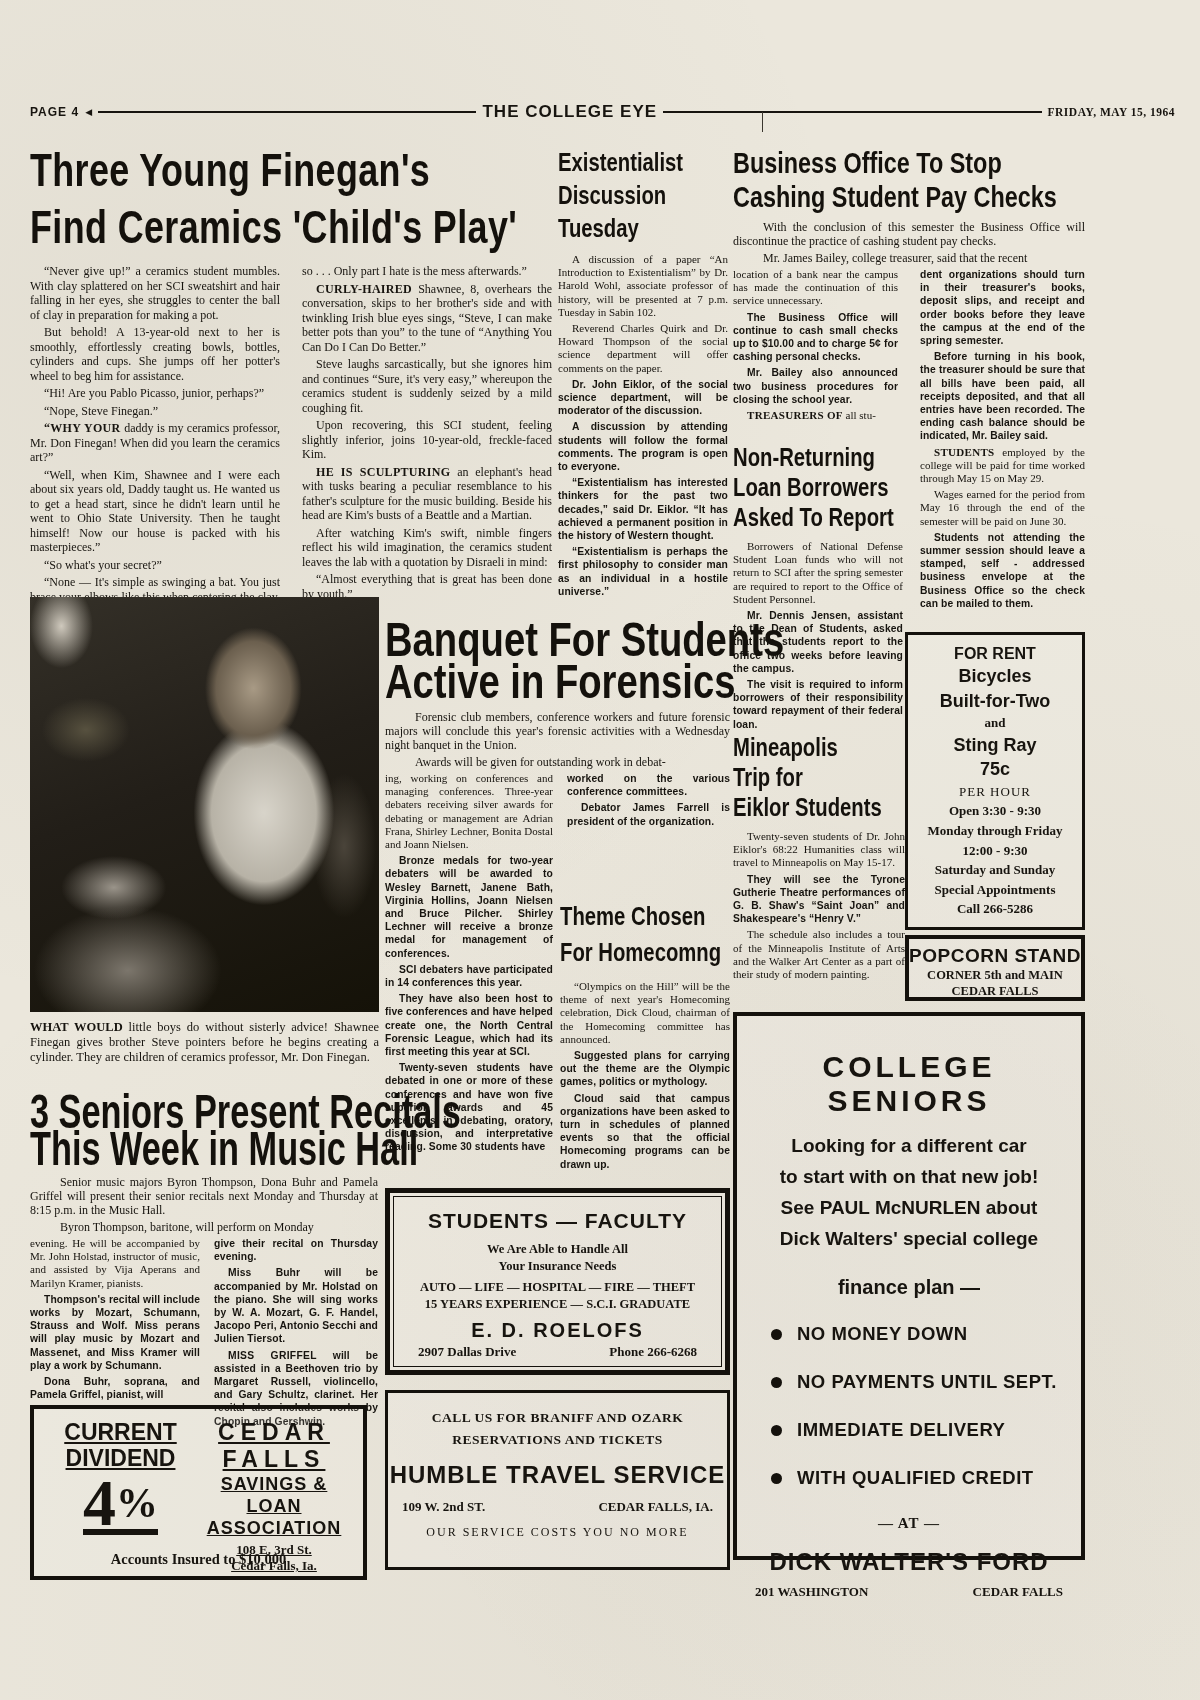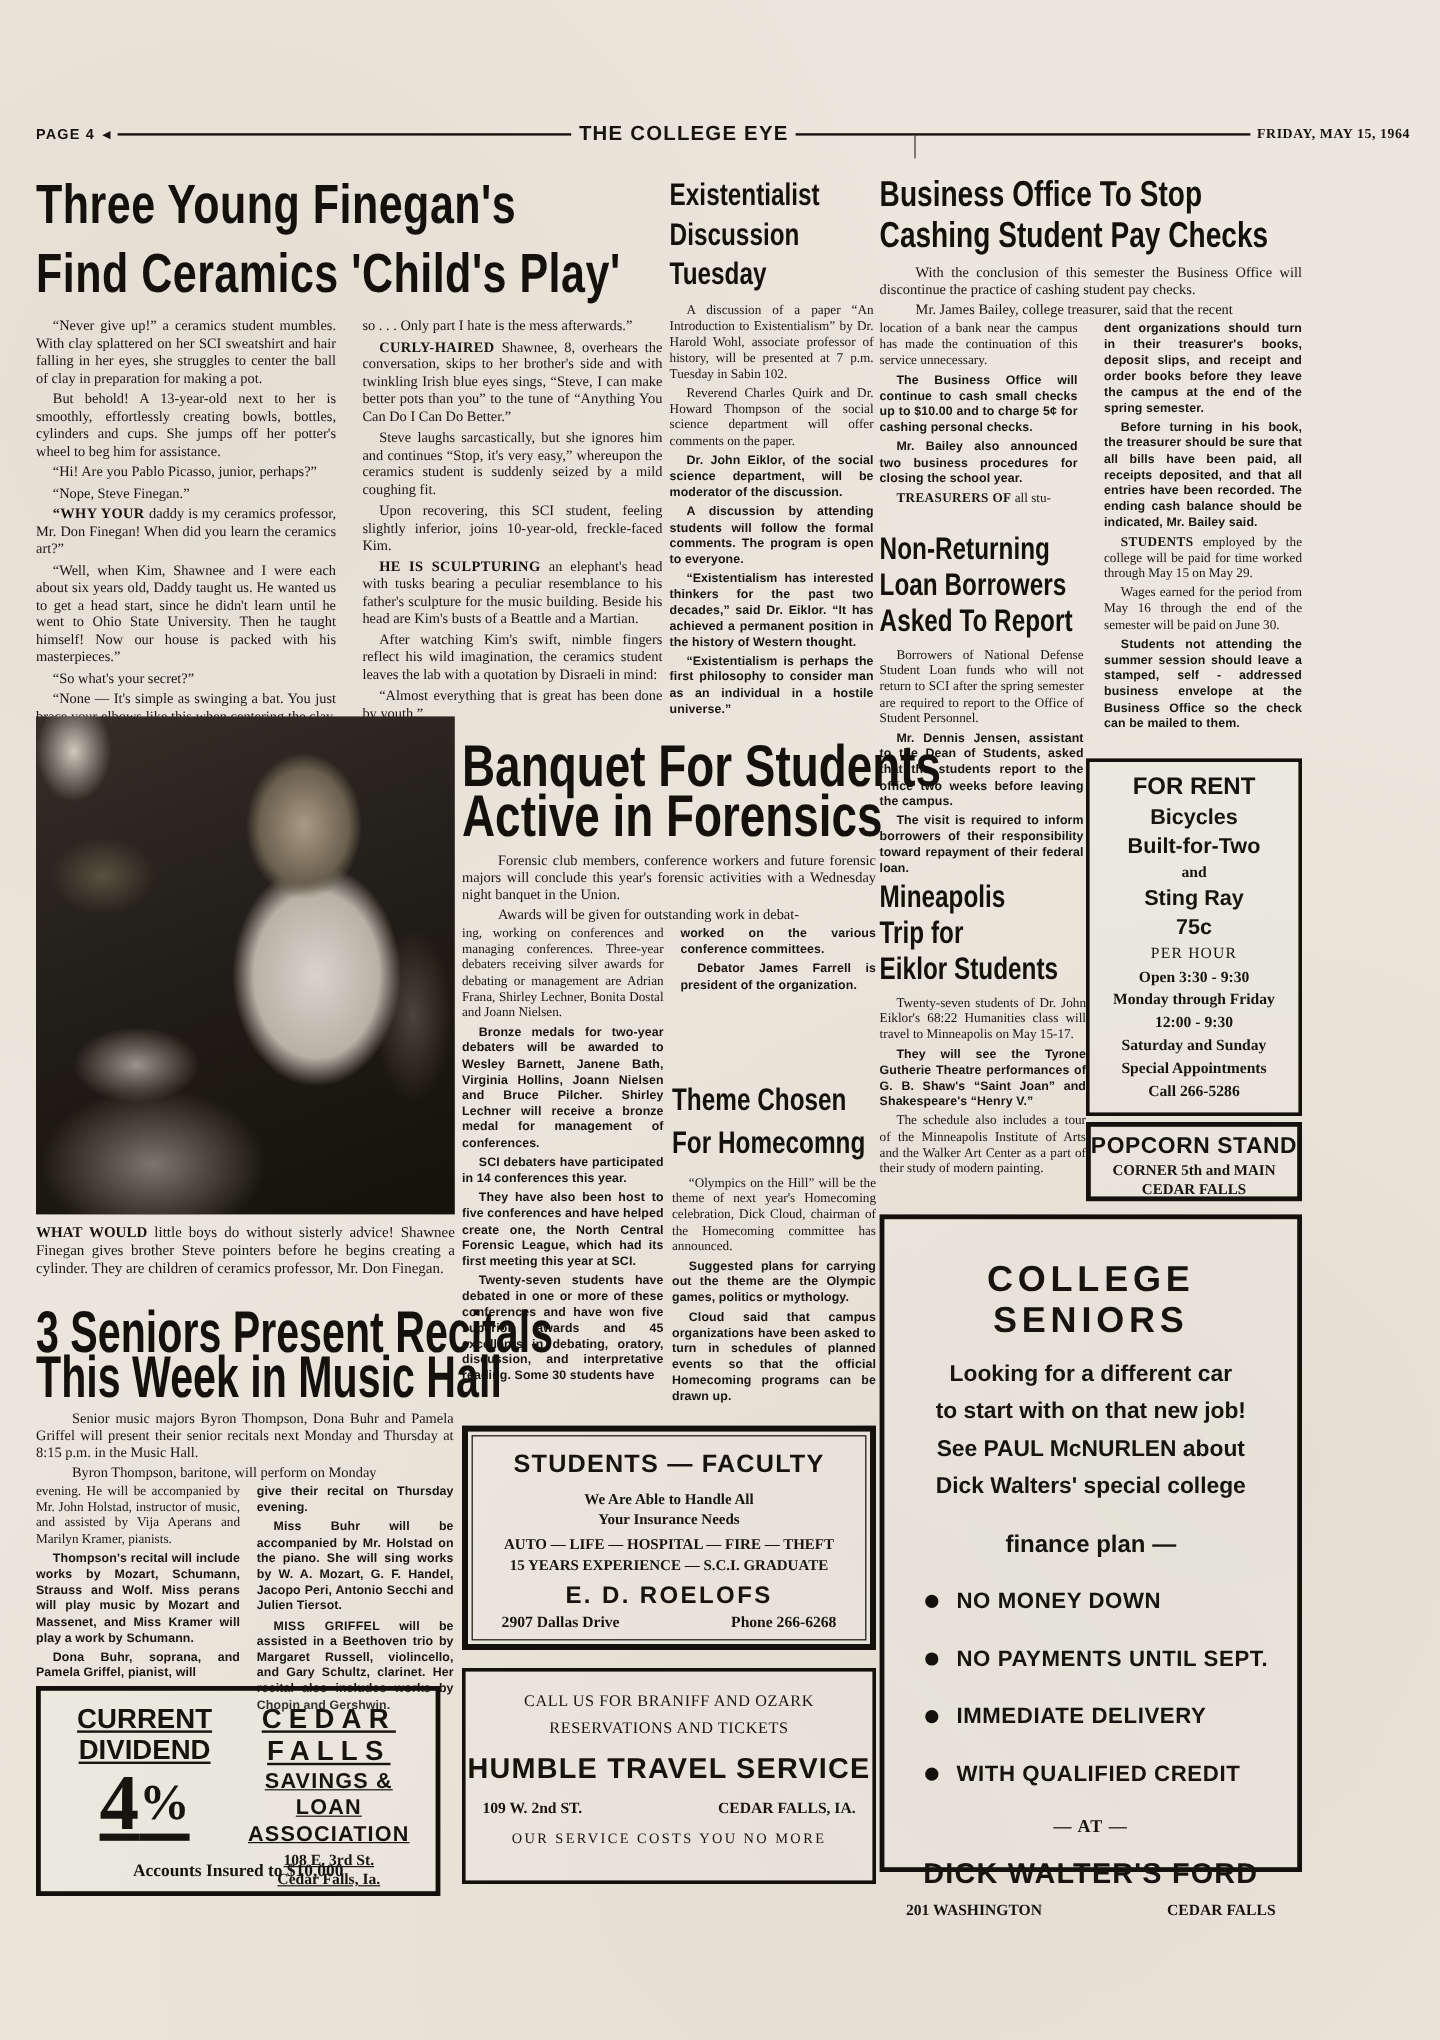--- a/index.html
+++ b/index.html
@@ -56,35 +56,35 @@
       linear-gradient(160deg, #343028 0%, #221e18 45%, #151208 100%);
   }
   .caption { position:absolute; left:30px; top:1020px; width:349px; font-size:12.5px; line-height:15px; text-align:justify; }
   .caption .lead { font-weight:bold; }
   
   .adbox { position:absolute; border:3px solid #14110c; background:rgba(255,255,255,0.12); box-sizing:border-box; text-align:center; }
   .adbox.heavy { border-width:4px; }
   .serifb { font-weight:bold; font-size:12.5px; line-height:17px; }
   
   .forrent { display:flex; flex-direction:column; justify-content:space-around; padding:8px 4px; }
-  .fr-title { font-family:"Liberation Sans", sans-serif; font-weight:bold; font-size:20px; }
+  .fr-title { font-family:"Liberation Sans", sans-serif; font-weight:bold; font-size:16px; }
   .fr-item  { font-family:"Liberation Sans", sans-serif; font-weight:bold; font-size:18px; }
   .fr-small { font-weight:bold; font-size:13px; }
   .fr-caps  { font-size:13px; letter-spacing:1px; }
   
   .pop-title { font-family:"Liberation Sans", sans-serif; font-weight:bold; font-size:19px; letter-spacing:0.5px; margin-top:6px; }
   .pop-line { font-weight:bold; font-size:12.5px; line-height:16px; }
   
   .ins-outer { border-width:5px; }
   .ins-inner { position:absolute; inset:3px; border:1px solid #14110c; padding:12px 10px 8px; box-sizing:border-box; }
   .ins-title { font-family:"Liberation Sans", sans-serif; font-weight:bold; font-size:21px; letter-spacing:1px; }
   .ins-name { font-family:"Liberation Sans", sans-serif; font-weight:bold; font-size:20px; letter-spacing:2px; margin-top:6px; }
   .rowsplit { display:flex; justify-content:space-between; padding:2px 14px 0; font-weight:bold; font-size:13px; }
   
-  .tr-line { font-weight:normal; font-size:13.5px; line-height:22px; letter-spacing:0.5px; }
+  .tr-line { font-weight:bold; font-size:13.5px; line-height:22px; letter-spacing:0.5px; }
   .tr-name { font-family:"Liberation Sans", sans-serif; font-weight:bold; font-size:24px; letter-spacing:1px; margin:10px 0 8px; }
   .tr-slogan { font-size:12px; letter-spacing:2px; margin-top:10px; }
   
   .sv-wrap { display:flex; text-align:left; padding:10px 8px 0 14px;text-decoration:underline; }
   .sv-left { width:145px; text-align:center; }
   .sv-lbl { font-family:"Liberation Sans", sans-serif; font-weight:bold; font-size:23px; line-height:26px; }
   .sv-rate { font-weight:bold; font-size:66px; line-height:60px; margin-top:2px; }
   .sv-rate .pct { font-size:42px; vertical-align:8px; }
   .sv-right { flex:1; text-align:center; }
   .sv-name1 { font-family:"Liberation Sans", sans-serif; font-weight:bold; font-size:23px; letter-spacing:6px; }
@@ -128,21 +128,21 @@
           <p>“Hi! Are you Pablo Picasso, junior, perhaps?”</p>
           <p>“Nope, Steve Finegan.”</p>
           <p><b class="lead">“WHY YOUR </b>daddy is my ceramics professor, Mr. Don Finegan! When did you learn the ceramics art?”</p>
           <p>“Well, when Kim, Shawnee and I were each about six years old, Daddy taught us. He wanted us to get a head start, since he didn't learn until he went to Ohio State University. Then he taught himself! Now our house is packed with his masterpieces.”</p>
           <p>“So what's your secret?”</p>
           <p>“None — It's simple as swinging a bat. You just brace your elbows like this when centering the clay. Then, with your finger-tips you bring up the side of the pot like</p>
         </div>
       <div class="bcopy wide" style="width:252px">
           <p class="ni">so . . . Only part I hate is the mess afterwards.”</p>
           <p><b class="lead">CURLY-HAIRED </b>Shawnee, 8, overhears the conversation, skips to her brother's side and with twinkling Irish blue eyes sings, “Steve, I can make better pots than you” to the tune of “Anything You Can Do I Can Do Better.”</p>
-          <p>Steve laughs sarcastically, but she ignores him and continues “Stop, it's very easy,” whereupon the ceramics student is suddenly seized by a mild coughing fit.</p>
+          <p>Steve laughs sarcastically, but she ignores him and continues “Sure, it's very easy,” whereupon the ceramics student is suddenly seized by a mild coughing fit.</p>
           <p>Upon recovering, this SCI student, feeling slightly inferior, joins 10-year-old, freckle-faced Kim.</p>
           <p><b class="lead">HE IS SCULPTURING </b>an elephant's head with tusks bearing a peculiar resemblance to his father's sculpture for the music building. Beside his head are Kim's busts of a Beattle and a Martian.</p>
           <p>After watching Kim's swift, nimble fingers reflect his wild imagination, the ceramics student leaves the lab with a quotation by Disraeli in mind:</p>
           <p>“Almost everything that is great has been done by youth.”</p>
         </div>
     </div>
   </section>
 
   <section class="sec" style="left:558px;top:146px;width:170px">
     <h2 class="hl size-s"><span class="cx">Existentialist</span><br><span class="cx">Discussion</span><br><span class="cx">Tuesday</span></h2>

